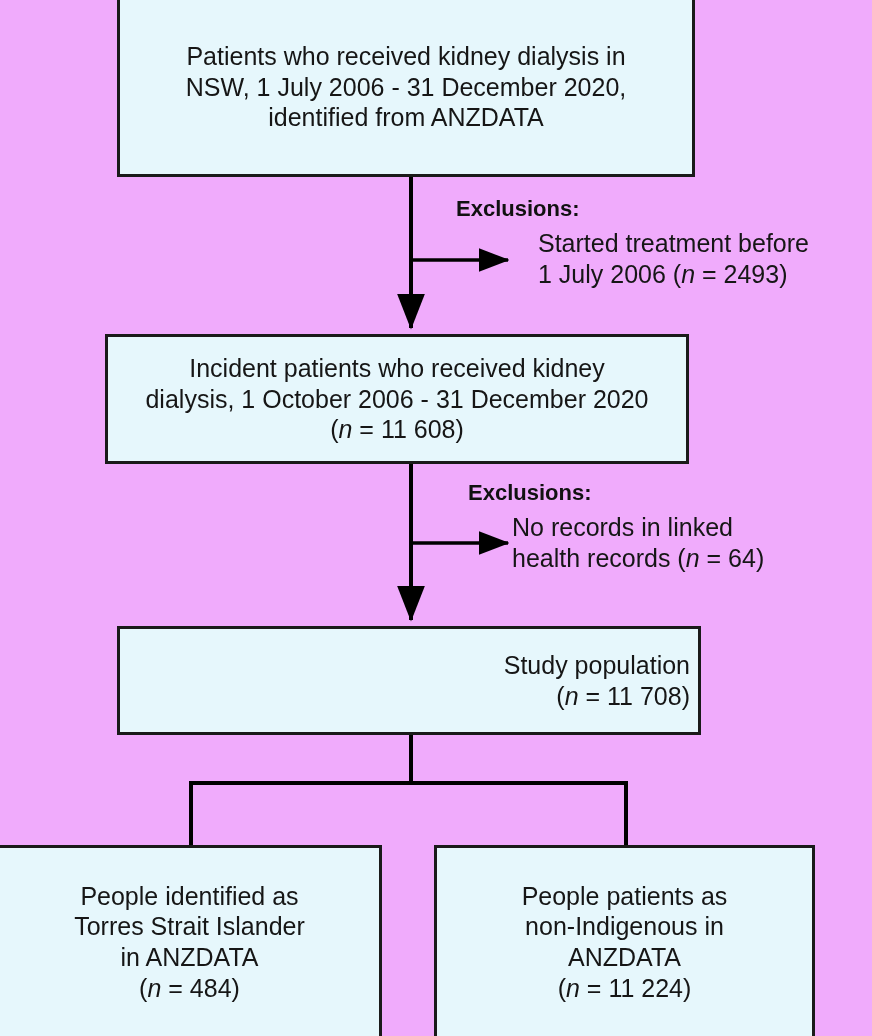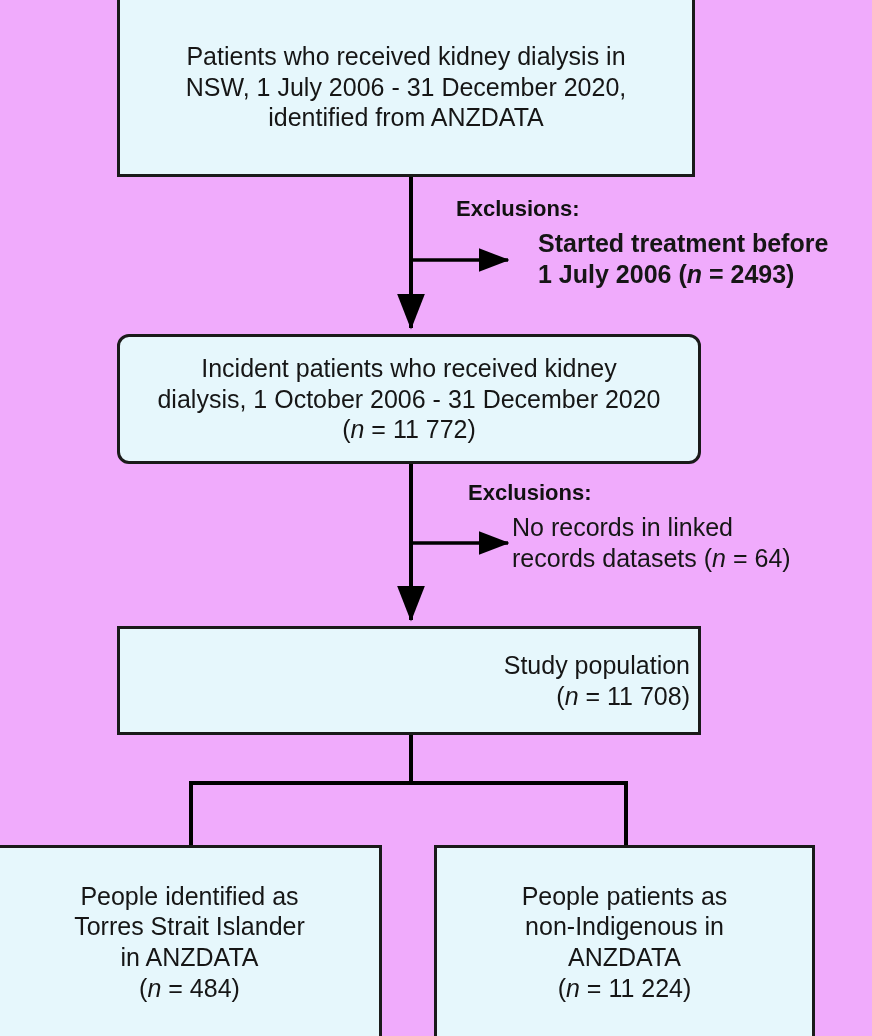--- a/index.html
+++ b/index.html
@@ -36,21 +36,21 @@
   .node-line {
     display: block;
     white-space: nowrap;
   }
   .italic-n {
     font-style: italic;
   }
 
   
   #box-cohort        { left: 117px; top: -3px;  width: 578px; height: 180px; }
-  #box-incident      { left: 117px; top: 334px; width: 584px; height: 130px; border-radius: 12px; }
+  #box-incident      { left: 105px; top: 334px; width: 584px; height: 130px; }
   #box-study-pop     { left: 117px; top: 626px; width: 584px; height: 109px; align-items: flex-end; }
   #box-aboriginal    { left: -3px;  top: 845px; width: 385px; height: 194px; }
   #box-nonindigenous { left: 434px; top: 845px; width: 381px; height: 194px; }
 
   
   .connector-layer {
     position: absolute;
     left: 0;
     top: 0;
     width: 872px;
@@ -72,21 +72,21 @@
   }
   .exclusion-body {
     font-size: 25px;
     color: #161616;
     line-height: 1.22;
     margin: 0;
   }
   .exclusion-body .node-line { white-space: nowrap; }
 
   #exclusion-1 { left: 456px; top: 196px; }
-  #exclusion-1 .exclusion-body { margin-left: 82px; font-weight: bold; }
+  #exclusion-1 .exclusion-body { margin-left: 82px; }
   #exclusion-2 { left: 468px; top: 480px; }
   #exclusion-2 .exclusion-body { margin-left: 44px; }
 </style>
 </head>
 <body>
 
 <div id="flowchart">
 
   <svg class="connector-layer" viewBox="0 0 872 1036" xmlns="http://www.w3.org/2000/svg">
     <defs>
@@ -119,28 +119,28 @@
     <p class="exclusion-heading">Exclusions:</p>
     <p class="exclusion-body">
       <span class="node-line">Started treatment before</span>
       <span class="node-line"><span>1 July 2006 (</span><span class="italic-n">n</span><span> = 2493)</span></span>
     </p>
   </div>
 
   <div class="node-box" id="box-incident">
     <span class="node-line">Incident patients who received kidney</span>
     <span class="node-line">dialysis, 1 October 2006 - 31 December 2020</span>
-    <span class="node-line"><span>(</span><span class="italic-n">n</span><span> = 11 772)</span></span>
+    <span class="node-line"><span>(</span><span class="italic-n">n</span><span> = 11 608)</span></span>
   </div>
 
   <div class="exclusion-group" id="exclusion-2">
     <p class="exclusion-heading">Exclusions:</p>
     <p class="exclusion-body">
       <span class="node-line">No records in linked</span>
-      <span class="node-line"><span>records datasets (</span><span class="italic-n">n</span><span> = 64)</span></span>
+      <span class="node-line"><span>health records (</span><span class="italic-n">n</span><span> = 64)</span></span>
     </p>
   </div>
 
   <div class="node-box" id="box-study-pop">
     <span class="node-line">Study population</span>
     <span class="node-line"><span>(</span><span class="italic-n">n</span><span> = 11 708)</span></span>
   </div>
 
   <div class="node-box" id="box-aboriginal">
     <span class="node-line">People identified as</span>

